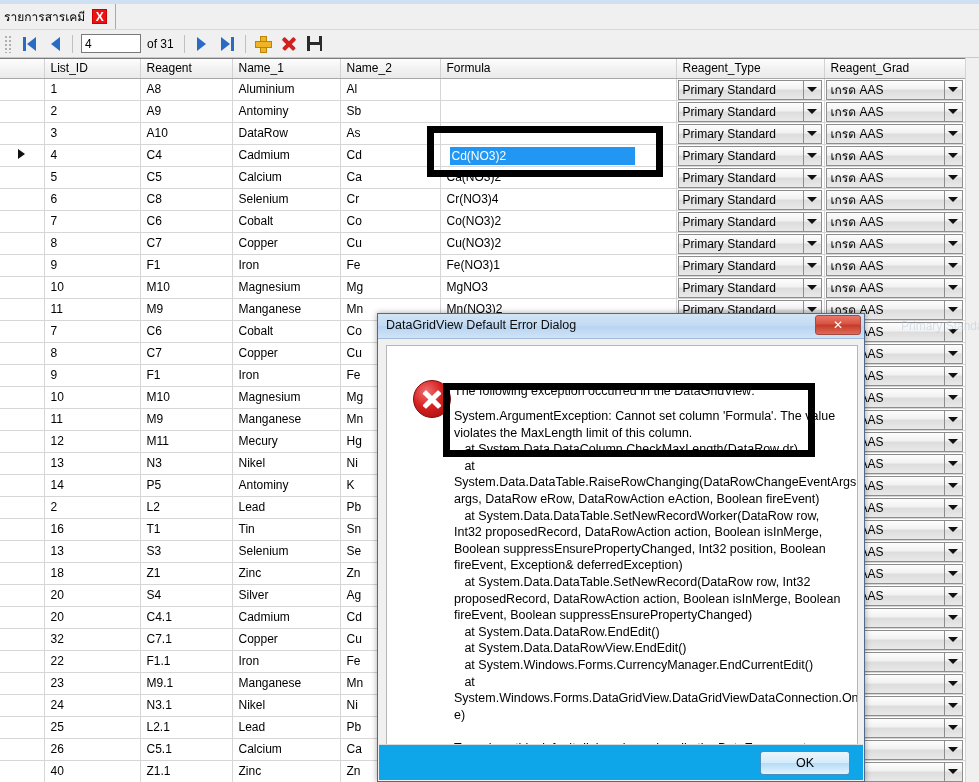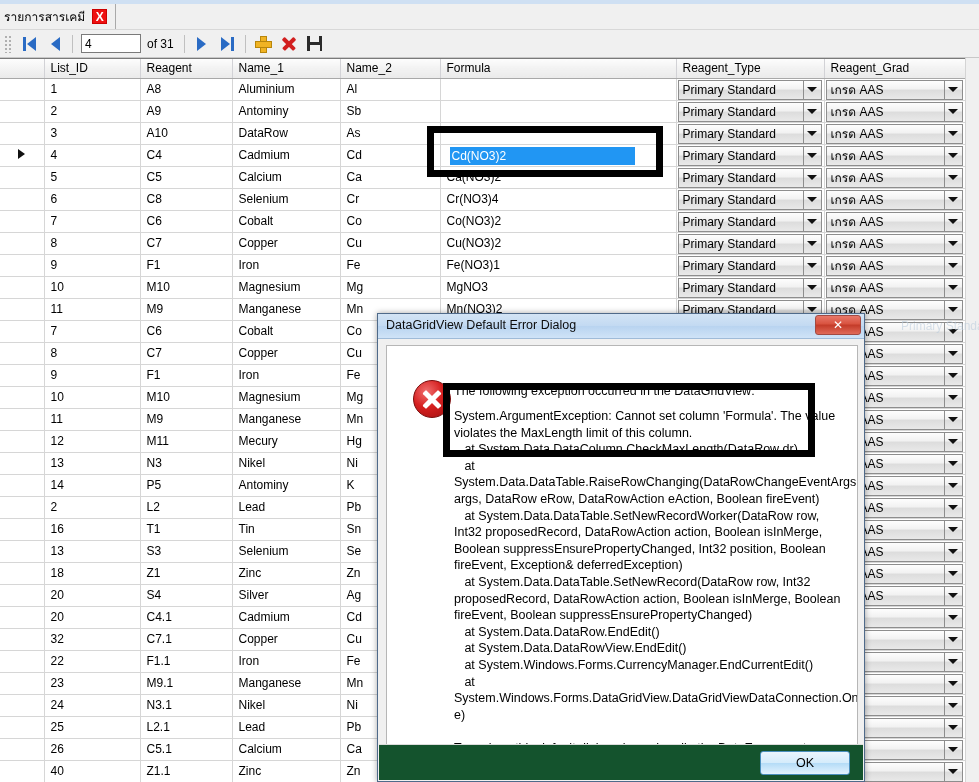--- a/index.html
+++ b/index.html
@@ -214,21 +214,21 @@
     position:absolute; left:67px; top:38px; width:390px;
     font-size:12.5px; color:#000;
   }
   #err-stack {
     position:absolute; left:67px; top:62px; width:388px;
     font-size:12.5px; color:#000; line-height:16.6px;
     white-space:pre-wrap; word-break:normal;
   }
   #dlg-footer {
     position:absolute; left:1px; right:1px; bottom:1px; height:36px;
-    background:#14532d; border-top:1px solid #dcdcdc;
+    background:#0ea5e9; border-top:1px solid #dcdcdc;
   }
   #ok-button {
     position:absolute; right:13px; top:6px; width:90px; height:24px;
     border:1px solid #4a8fbd; border-radius:3px;
     background:linear-gradient(to bottom,#eaf5fd 0%,#d5ecfb 48%,#b5dcf7 52%,#e3f3fe 100%);
     font-size:12.5px; color:#000;
     display:flex; align-items:center; justify-content:center;
   }
 </style>
 </head>

